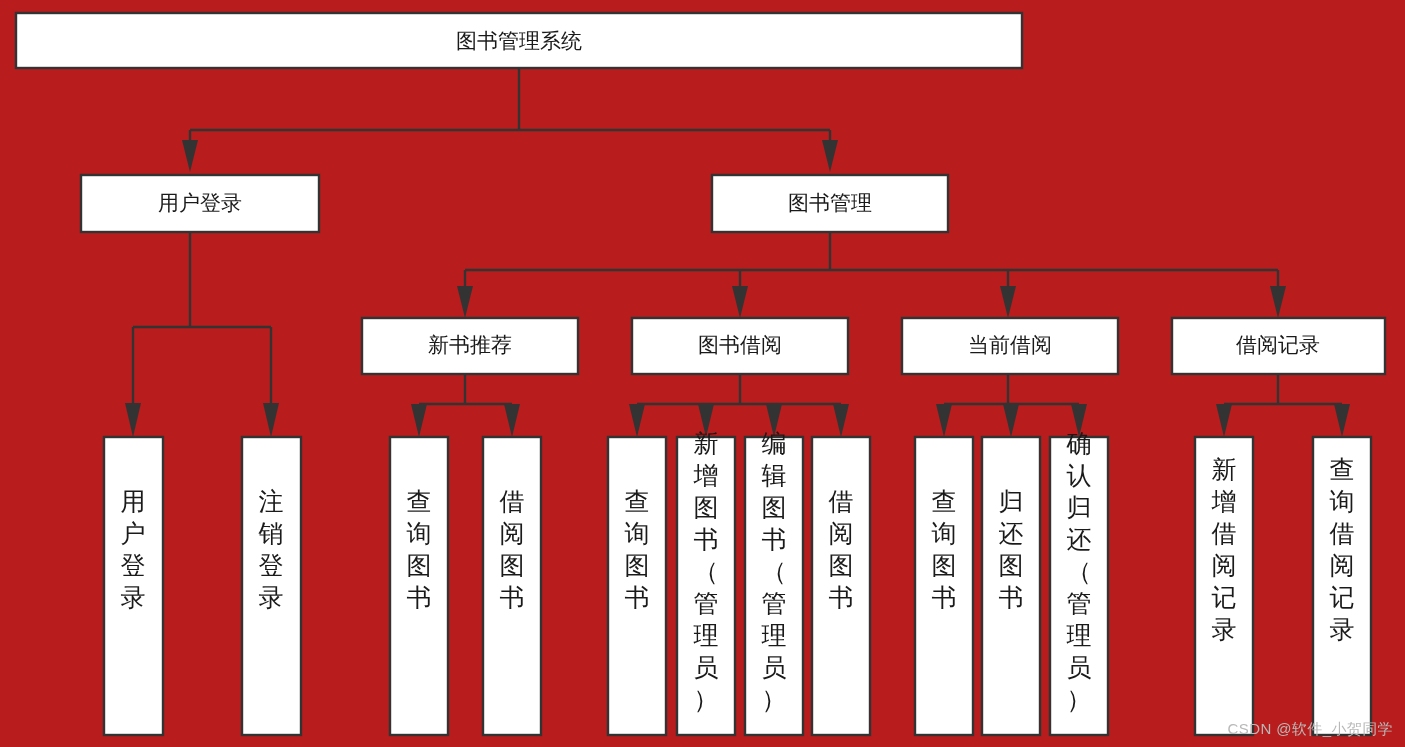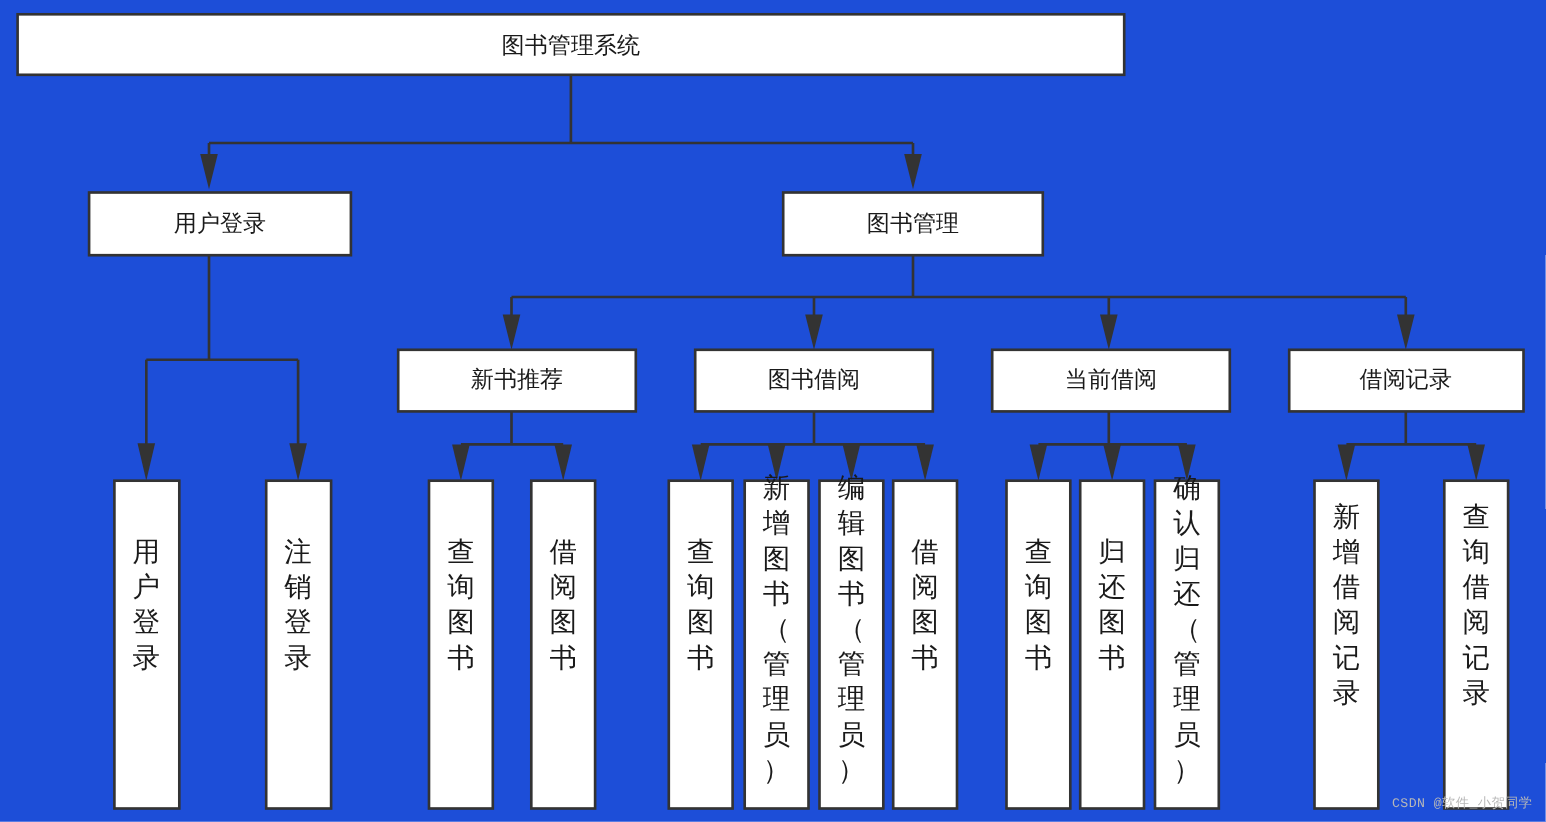--- a/index.html
+++ b/index.html
@@ -10,21 +10,21 @@
   body {
     width: 1405px;
     height: 747px;
     font-family: "DejaVu Sans", "Liberation Sans", sans-serif;
     overflow: hidden;
   }
   #diagram-root {
     position: relative;
     width: 1405px;
     height: 747px;
-    background: #1d4ed8;
+    background: #b91c1c;
   }
   svg#tree-svg {
     position: absolute;
     top: 0;
     left: 0;
     width: 1405px;
     height: 747px;
     display: block;
   }
   .node-box {
@@ -52,22 +52,22 @@
   .node-label-v {
     font-family: "DejaVu Sans", "Liberation Sans", sans-serif;
     font-size: 25px;
     fill: #1a1a1a;
     text-anchor: middle;
   }
   .watermark {
     position: absolute;
     right: 12px;
     bottom: 8px;
-    font-family: Liberation Mono, monospace;
-    font-size: 12px;
+    font-family: Liberation Sans, sans-serif;
+    font-size: 15px;
     color: #b8b8b8;
     white-space: nowrap;
     letter-spacing: 0.4px;
     margin-top: 39px;
   }
 </style>
 </head>
 <body>
 
 <div id="diagram-root">

